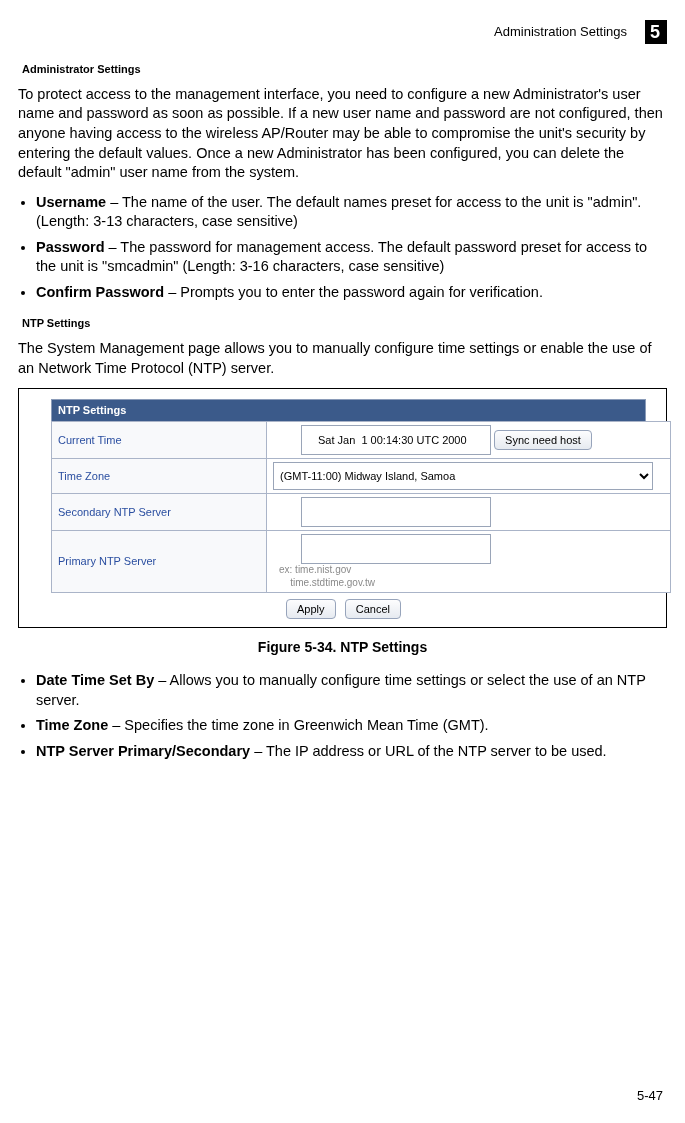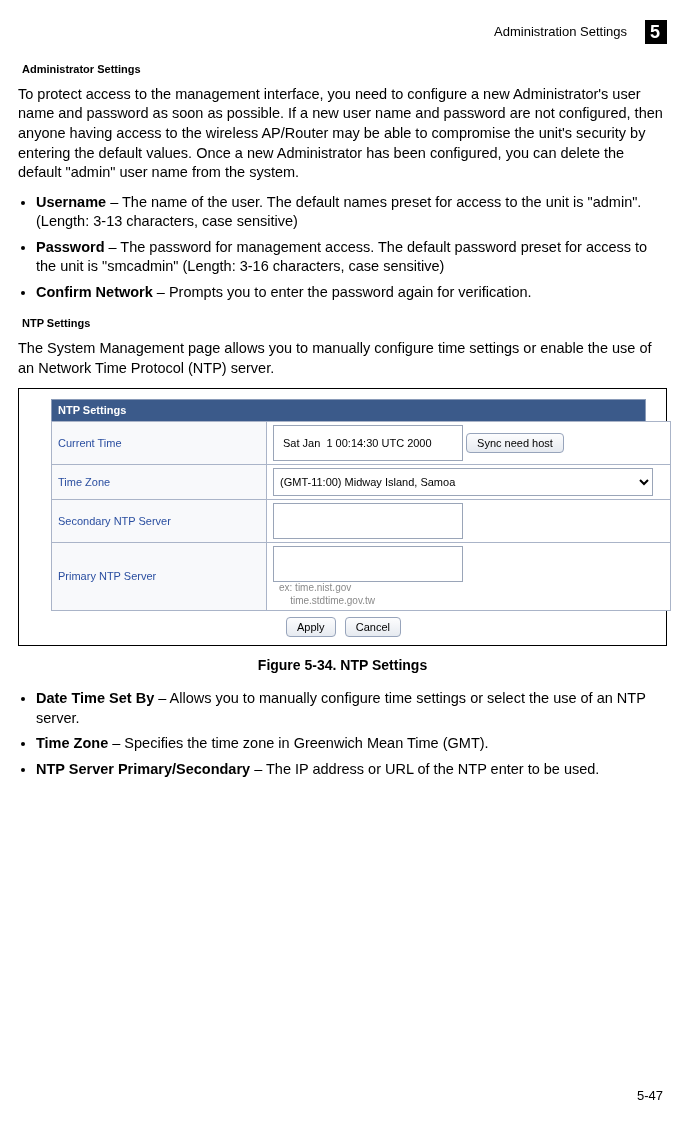--- a/index.html
+++ b/index.html
@@ -72,23 +72,24 @@
   }
   table.ntp td.label {
     width: 215px;
     color: #2a4ea0;
     background: #f8f9fb;
   }
   .inp {
     font-family: Tahoma, Verdana, sans-serif;
     font-size: 11px;
     border: 1px solid #9aa5b8;
-    padding: 2px 9px;
+    padding: 2px 16px;
     background: #fff;
-    height: 36px;
+    height: 30px;
+    margin-left: 28px;
   }
   .sel {
     font-family: Tahoma, Verdana, sans-serif;
     font-size: 11px;
     border: 1px solid #9aa5b8;
     padding: 1px 2px;
     background: #fff;
     height: 28px;
     width: 380px;
   }
@@ -133,21 +134,21 @@
   <span class="header-title">Administration Settings</span>
   <span class="chapter-badge">5</span>
 </div>
 
 <h2 class="section">Administrator Settings</h2>
 <p>To protect access to the management interface, you need to configure a new Administrator's user name and password as soon as possible. If a new user name and password are not configured, then anyone having access to the wireless AP/Router may be able to compromise the unit's security by entering the default values. Once a new Administrator has been configured, you can delete the default "admin" user name from the system.</p>
 
 <ul>
   <li><span class="bold">Username</span><span> – The name of the user. The default names preset for access to the unit is "admin". (Length: 3-13 characters, case sensitive)</span></li>
   <li><span class="bold">Password</span><span> – The password for management access. The default password preset for access to the unit is "smcadmin" (Length: 3-16 characters, case sensitive)</span></li>
-  <li><span class="bold">Confirm Network</span><span> – Prompts you to enter the password again for verification.</span></li>
+  <li><span class="bold">Confirm Password</span><span> – Prompts you to enter the password again for verification.</span></li>
 </ul>
 
 <h2 class="section">NTP Settings</h2>
 <p>The System Management page allows you to manually configure time settings or enable the use of an Network Time Protocol (NTP) server.</p>
 
 <div class="figure-wrap">
   <div class="ntp-panel">
     <div class="ntp-title">NTP Settings</div>
     <table class="ntp">
       <tbody>
@@ -190,16 +191,16 @@
       <button class="btn">Cancel</button>
     </div>
   </div>
 </div>
 
 <div class="fig-caption">Figure 5-34.   NTP Settings</div>
 
 <ul>
   <li><span class="bold">Date Time Set By</span><span> – Allows you to manually configure time settings or select the use of an NTP server.</span></li>
   <li><span class="bold">Time Zone</span><span> – Specifies the time zone in Greenwich Mean Time (GMT).</span></li>
-  <li><span class="bold">NTP Server Primary/Secondary</span><span> – The IP address or URL of the NTP enter to be used.</span></li>
+  <li><span class="bold">NTP Server Primary/Secondary</span><span> – The IP address or URL of the NTP server to be used.</span></li>
 </ul>
 
 <div class="page-num">5-47</div>
 
 </body></html>

